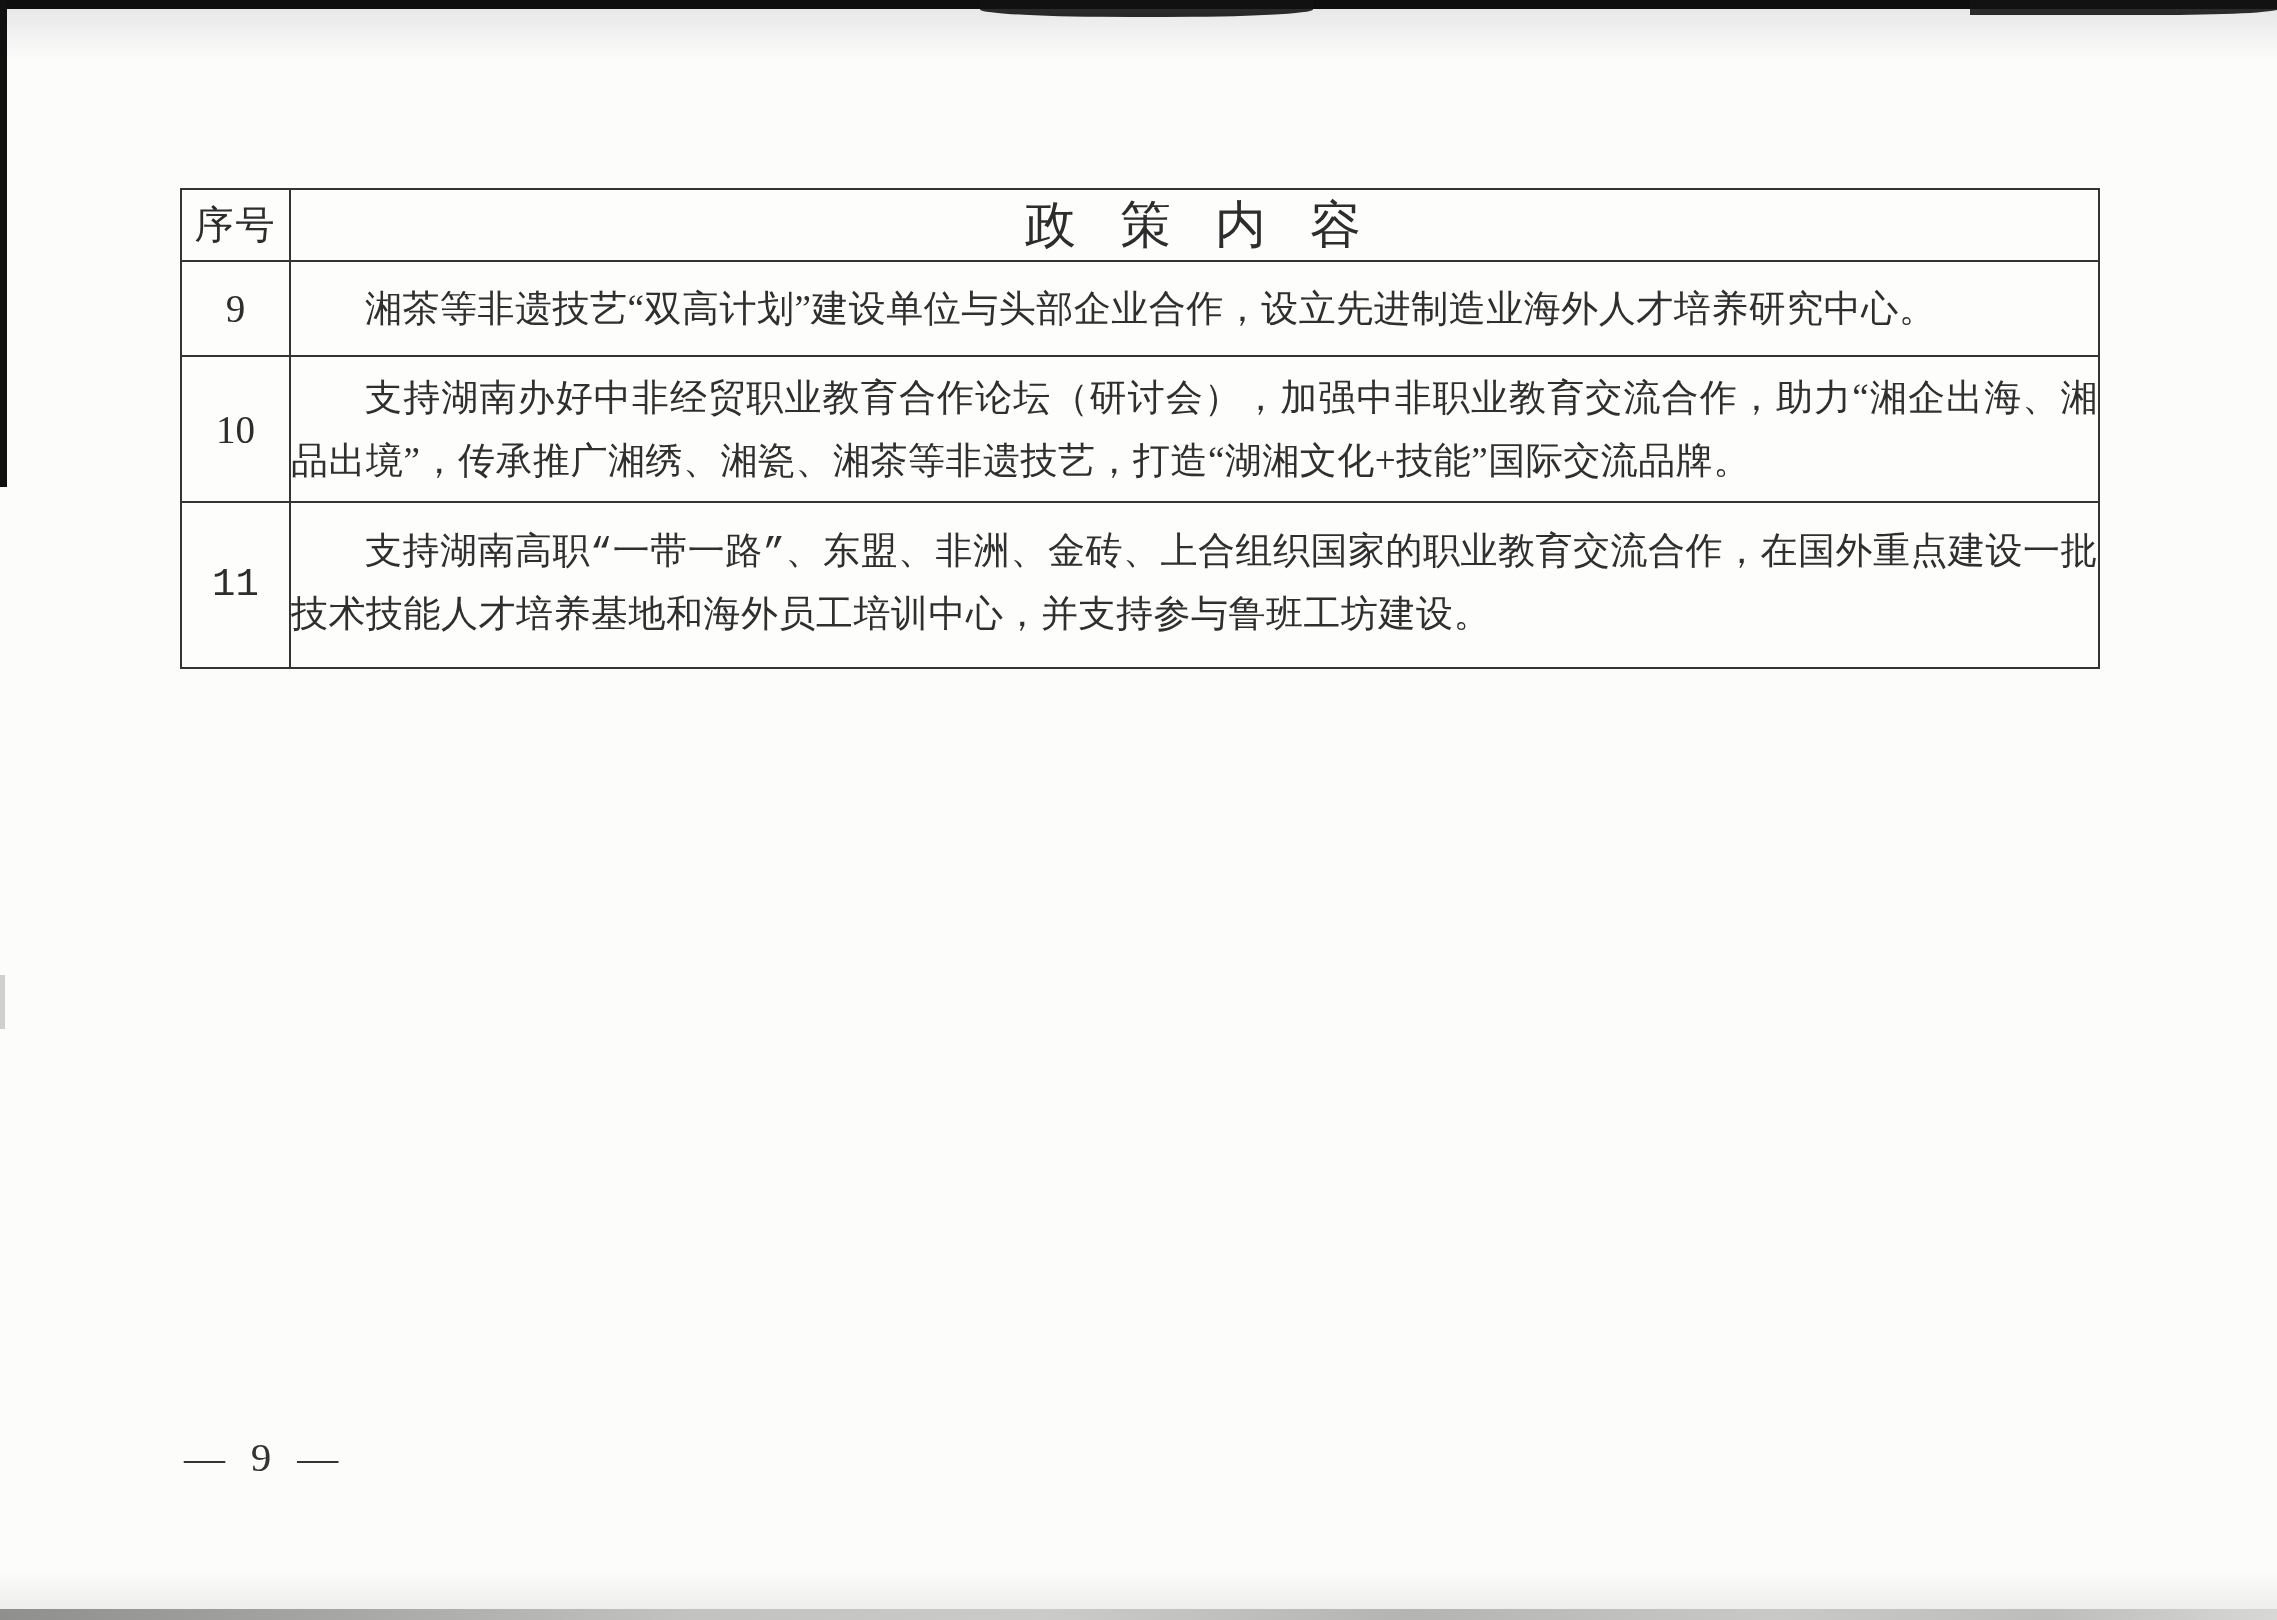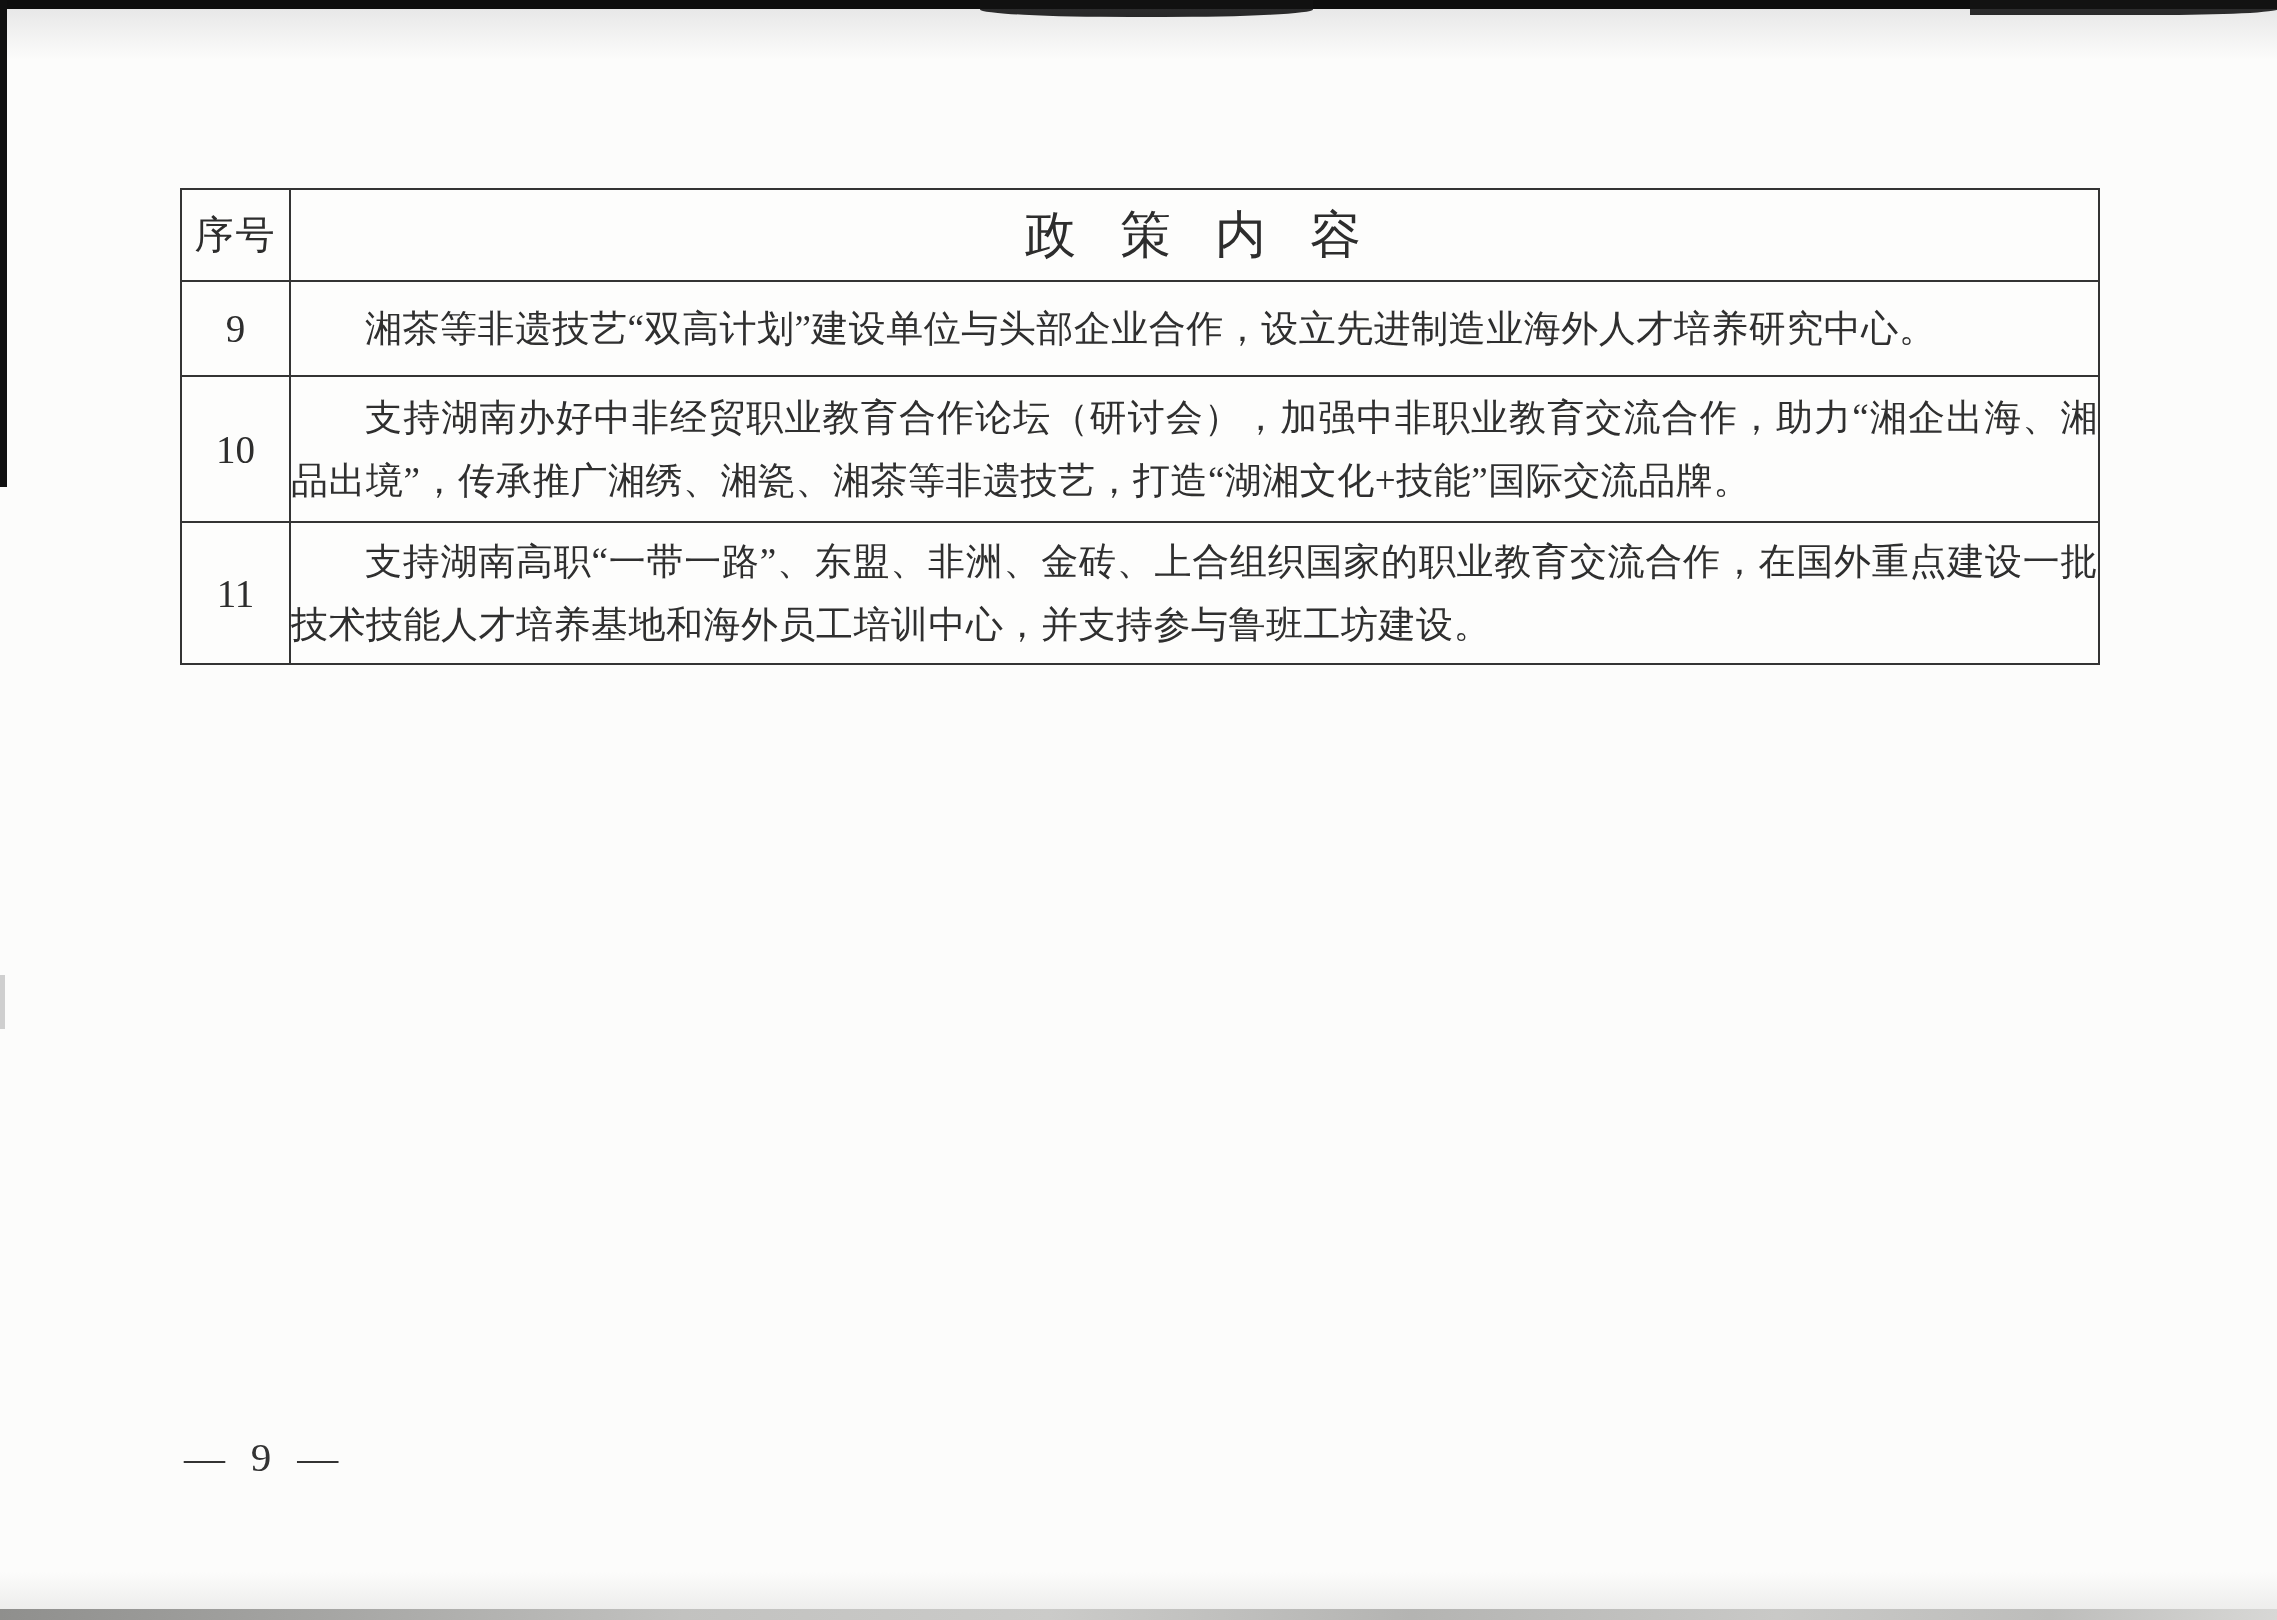--- a/index.html
+++ b/index.html
@@ -82,24 +82,24 @@
   }
   table.policy-table col.col-no { width: 109px; }
   table.policy-table th,
   table.policy-table td {
     border: 2px solid #343434;
     vertical-align: middle;
     padding: 0;
   }
   table.policy-table { border: 2.9px solid #343434; }
 
-  tr.r-header { height: 92px; }
+  tr.r-header { height: 72px; }
   tr.r-9      { height: 95px; }
   tr.r-10     { height: 146px; }
-  tr.r-11     { height: 142px; }
+  tr.r-11     { height: 166px; font-family: Liberation Mono, monospace; }
 
   th.hdr-no {
     font-size: 39px;
     font-weight: 500;
     letter-spacing: 2px;
     text-align: center;
     color: #2d2d2d;
   }
   th.hdr-content {
     font-size: 51px;

